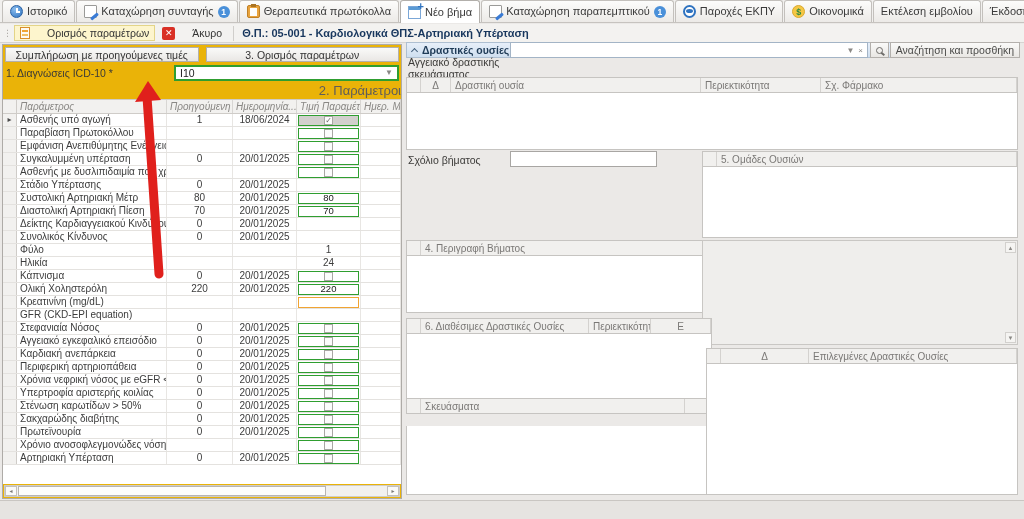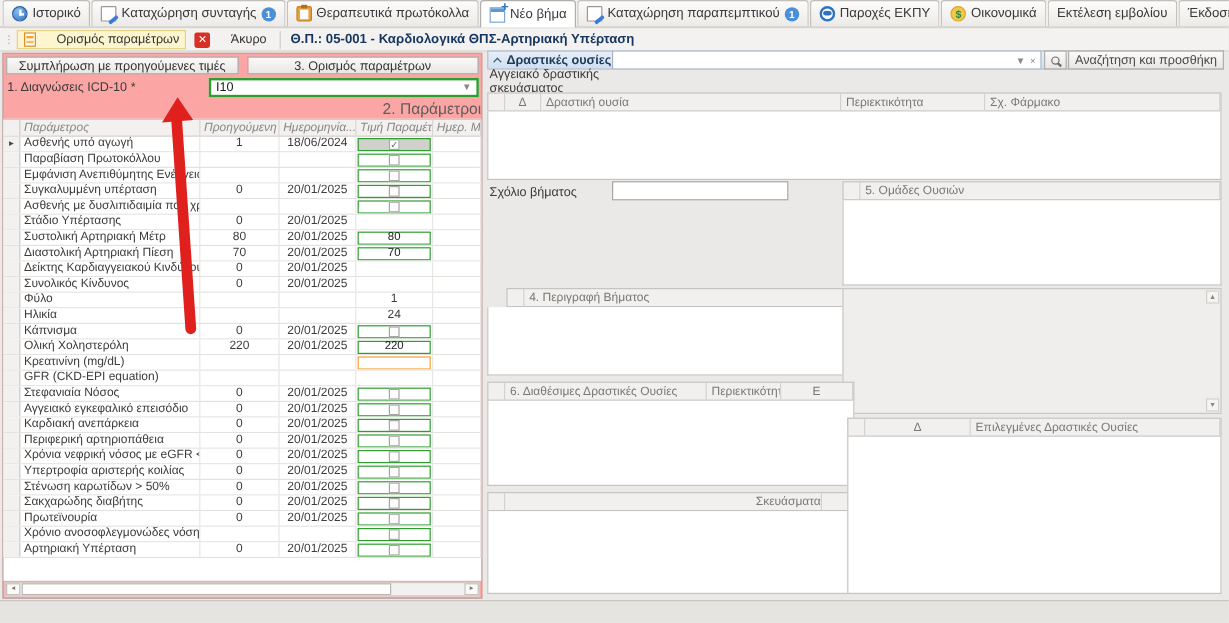--- a/index.html
+++ b/index.html
@@ -45,21 +45,21 @@
   .ic-form { width:10px; height:12px; background:#fdfaf2; border:1px solid #d98f2b; position:relative; flex:none; }
   .ic-form::before { content:""; position:absolute; left:1px; top:2px; right:1px; height:2px; background:#f0a433; }
   .ic-form::after  { content:""; position:absolute; left:1px; top:6px; right:1px; height:2px; background:#f0c063; }
   .ic-cancel { width:13px; height:13px; background:#d93025; border-radius:2px; color:#fff; font-size:9px;
     line-height:13px; text-align:center; font-weight:bold; flex:none; }
   .tb-title { font-weight:bold; color:#17365d; font-size:11px; margin-left:4px; padding-left:8px;
     border-left:1px solid #d0cecb; height:15px; line-height:15px; }
 
   
   .leftpanel { position:absolute; left:2px; top:44px; width:400px; height:455px;
-    background:#fca5a5; border:1px solid #aeaba7; }
+    background:#eab308; border:1px solid #aeaba7; }
   .btnrow { position:absolute; top:2px; left:2px; right:2px; height:15px; display:flex; gap:7px; }
   .btnrow button { flex:1; background:linear-gradient(#fafaf9,#e9e7e4); border:1px solid #b3b0ac;
     font-size:10.5px; color:#333; font-family:inherit; cursor:default; padding:0; }
   .icdrow { position:absolute; top:19px; left:3px; right:2px; height:17px; display:flex; align-items:center; }
   .icd-label { width:168px; font-size:10.5px; color:#3b3a38; flex:none; }
   .combo-green { flex:1; height:16px; border:2px solid #2f9e30; background:#fff; display:flex;
     align-items:center; padding:0 4px; font-size:10.5px; color:#1a1a1a; justify-content:space-between; }
   .combo-green .arr { color:#8a8885; font-size:8px; }
   .section-title { position:absolute; top:37px; left:0; right:0; height:17px; text-align:right;
     font-size:13px; color:#5f5d5a; line-height:17px; }
@@ -116,31 +116,31 @@
   .white-body { background:#fff; border:1px solid #c6c4c1; border-top:none; position:absolute; }
   .subst-body { left:0; top:51px; right:4px; height:57px; }
   .lbl-comment { position:absolute; left:2px; top:112px; }
   .comment-input { position:absolute; left:104px; top:109px; width:147px; height:16px;
     border:1px solid #a8a6a3; background:#fff; font-family:inherit; font-size:10.5px; padding:0 3px; }
   .panel-head { background:#f1f0ee; border:1px solid #c6c4c1; color:#7a7876; font-size:10px;
     display:grid; position:absolute; height:16px; }
   .panel-head .gc { border-right:1px solid #d4d2cf; padding-left:4px; line-height:15px; overflow:hidden; white-space:nowrap; }
   .groups-head { left:296px; top:109px; width:316px; grid-template-columns:14px 1fr; }
   .groups-body { left:296px; top:125px; width:316px; height:71px; }
-  .desc-head { left:16px; top:198px; width:306px; grid-template-columns:14px 1fr; }
+  .desc-head { left:0; top:198px; width:306px; grid-template-columns:14px 1fr; }
   .desc-body { left:0; top:214px; width:306px; height:57px; }
   .gray-box { position:absolute; left:296px; top:198px; width:316px; height:105px;
     background:#efeeec; border:1px solid #c9c7c4; }
   .tinybtn { position:absolute; right:1px; width:11px; height:11px; background:#f5f4f2;
     border:1px solid #d2d0cd; font-size:6px; color:#8a8885; text-align:center; line-height:10px; }
   .tinybtn.up { top:1px; } .tinybtn.dn { bottom:1px; }
   .avail-head { left:0; top:276px; width:306px; grid-template-columns:14px 168px 62px 1fr; }
   .avail-head .gc.e { text-align:center; padding-left:0; }
   .avail-body { left:0; top:292px; width:306px; height:71px; }
-  .form-head { left:0; top:368px; width:306px; grid-template-columns:14px 1fr 26px;text-align:right; }
+  .form-head { left:0; top:356px; width:306px; grid-template-columns:14px 1fr 26px; }
   .form-body { left:0; top:384px; width:306px; height:69px; }
   .sel-head { left:300px; top:306px; width:312px; grid-template-columns:14px 88px 1fr; }
   .sel-head .gc.d { text-align:center; padding-left:0; }
   .sel-body { left:300px; top:322px; width:312px; height:131px; }
 
   
   .statusbar { position:absolute; left:0; right:0; bottom:0; height:19px; background:#e6e4e1; border-top:1px solid #c9c6c2; }
 </style>
 </head>
 <body>

